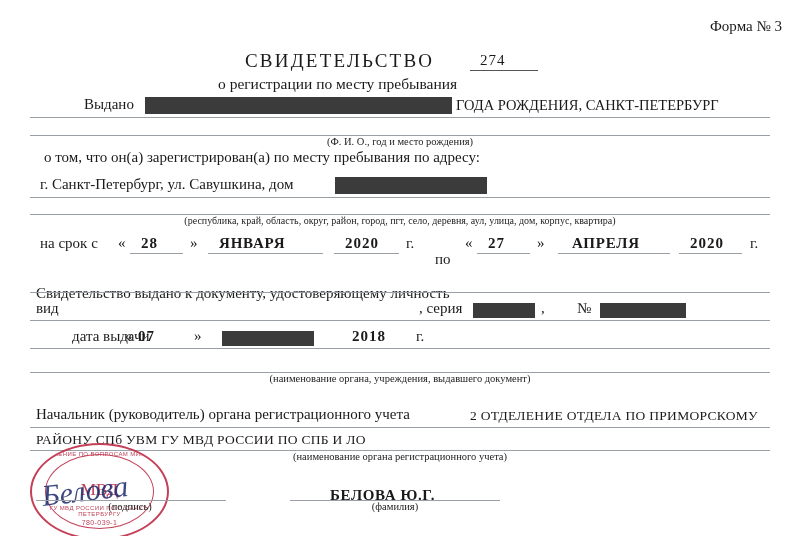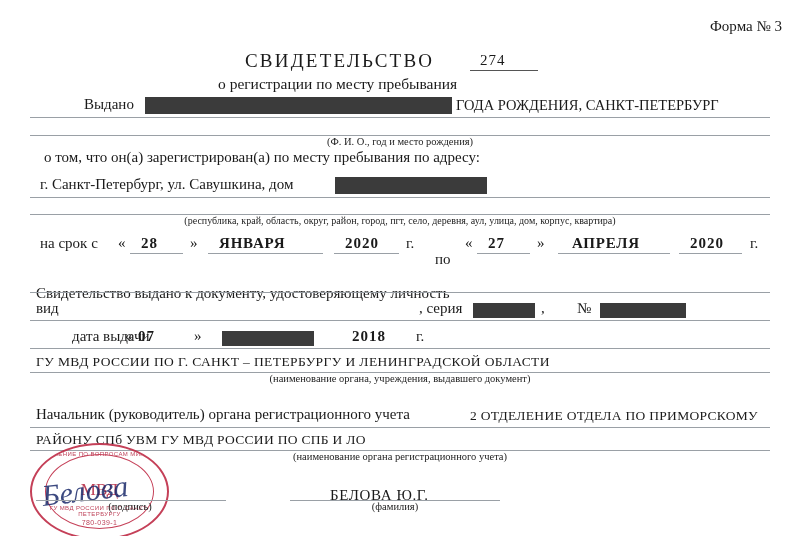--- a/index.html
+++ b/index.html
@@ -136,20 +136,21 @@
     transform: rotate(-7deg);
     opacity: .85;
     white-space: nowrap;
   }
   .fam {
     position: absolute;
     left: 330px;
     top: 487px;
     font-size: 15px;
     letter-spacing: .6px;
+    font-weight: bold;
   }
 </style>
 </head>
 <body>
 
 <div class="page">
 
   <div class="form-no">Форма № 3</div>
 
   <div class="title">СВИДЕТЕЛЬСТВО</div>
@@ -217,21 +218,20 @@
   <div class="lbl" style="left:125px; top:328px;">«</div>
   <div class="lbl" style="left:138px; top:328px; font-weight:bold; letter-spacing:1px;">07</div>
   <div class="lbl" style="left:194px; top:328px;">»</div>
   <div class="abs" style="left:222px; top:328px;">
     <span class="redact" style="width:92px; height:15px;"></span>
   </div>
   <div class="lbl" style="left:352px; top:328px; font-weight:bold; letter-spacing:1px;">2018</div>
   <div class="lbl" style="left:416px; top:328px;">г.</div>
   <div class="rule" style="left:30px; top:348px; width:740px;"></div>
 
-  <div class="lbl-sm" style="left:36px; top:354px; letter-spacing:.4px;">ГУ  МВД  РОССИИ  ПО  Г. САНКТ – ПЕТЕРБУРГУ  И  ЛЕНИНГРАДСКОЙ ОБЛАСТИ</div>
   <div class="rule" style="left:30px; top:372px; width:740px;"></div>
   <div class="caption" style="left:30px; top:373px; width:740px;">(наименование органа, учреждения, выдавшего документ)</div>
 
   <div class="lbl" style="left:36px; top:406px;">Начальник (руководитель) органа регистрационного учета</div>
   <div class="lbl-sm" style="left:470px; top:408px; letter-spacing:.3px;">2 ОТДЕЛЕНИЕ ОТДЕЛА  ПО ПРИМОРСКОМУ</div>
   <div class="rule" style="left:30px; top:427px; width:740px;"></div>
   <div class="lbl-sm" style="left:36px; top:432px; letter-spacing:.3px;">РАЙОНУ СПб УВМ  ГУ  МВД  РОССИИ  ПО СПБ  И  ЛО</div>
   <div class="rule" style="left:30px; top:450px; width:740px;"></div>
   <div class="caption" style="left:30px; top:451px; width:740px;">(наименование органа регистрационного учета)</div>
 

